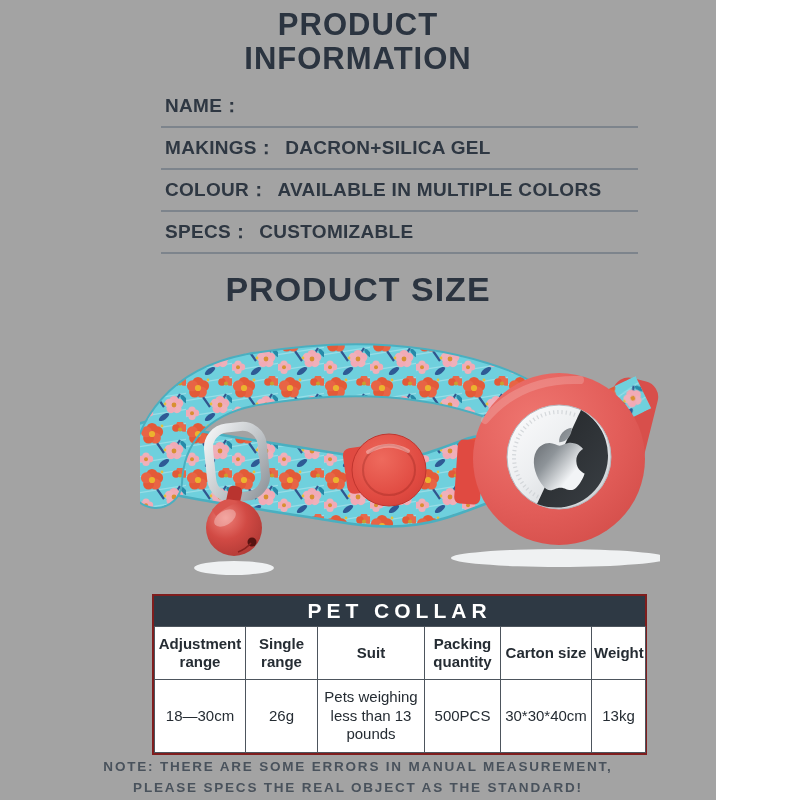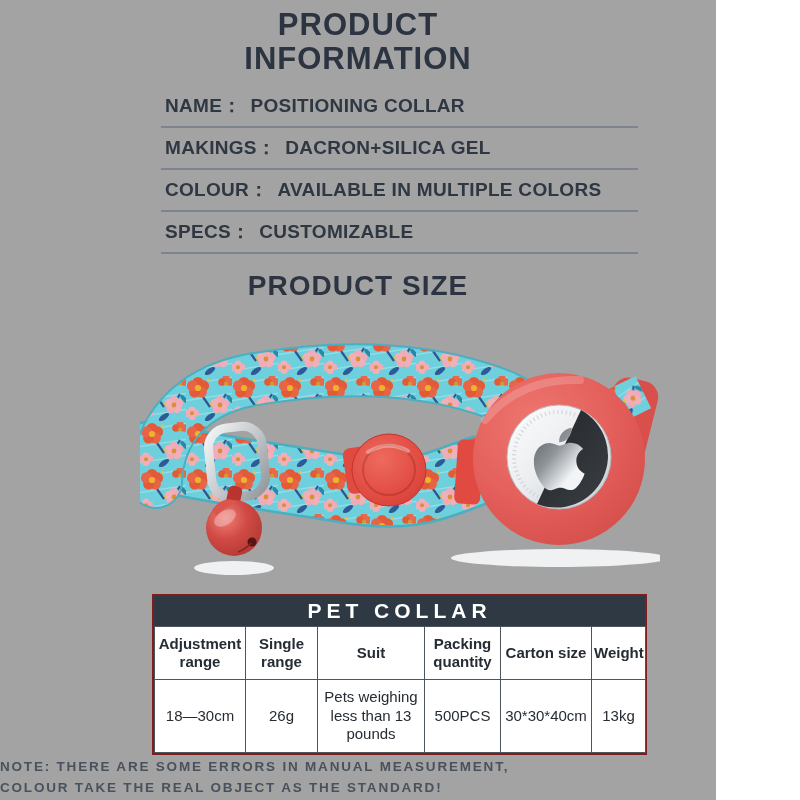--- a/index.html
+++ b/index.html
@@ -20,58 +20,57 @@
   }
   .info{position:absolute;top:86px;left:161px;width:477px;}
   .info-row{
     height:40px;border-bottom:2px solid #7d848c;display:flex;align-items:center;
     font-size:19px;font-weight:600;color:#2e3742;letter-spacing:0.3px;padding-left:4px;
   }
   .info-row .lbl{margin-right:9px;white-space:nowrap;text-align:center;}
   .info-row .val{white-space:nowrap;}
   .size-title{
     position:absolute;top:270px;left:0;width:100%;text-align:center;
-    font-size:28px;font-weight:bold;letter-spacing:1px;color:var(--heading-dark);
+    font-size:34px;font-weight:bold;letter-spacing:1px;color:var(--heading-dark);
   }
   .photo{position:absolute;top:330px;left:140px;width:520px;height:258px;}
   .photo svg{display:block;}
   .table-wrap{
     position:absolute;top:594px;left:152px;width:495px;
     border:2px solid #7f1d1d;box-sizing:border-box;background:#fff;
   }
   .table-title{
     height:30px;line-height:30px;background:var(--table-header-bg);color:#ffffff;
     text-align:center;font-size:21px;font-weight:bold;letter-spacing:5px;
   }
   table.spec{border-collapse:collapse;width:100%;table-layout:fixed;}
   table.spec th,table.spec td{
     border:1px solid #4d555d;text-align:center;vertical-align:middle;
     padding:2px 2px;color:#252c33;overflow:hidden;
   }
   table.spec th{height:48px;font-size:15px;font-weight:bold;line-height:1.2;}
   table.spec td{height:68px;font-size:15px;font-weight:normal;line-height:1.25;}
   .note{
-    position:absolute;top:756px;left:0;width:100%;
+    position:absolute;top:756px;left:0;width:100%;text-align:center;
     font-size:13.5px;font-weight:bold;letter-spacing:1.8px;line-height:21px;color:var(--note-gray);
   }
 </style>
 </head>
 <body>
 
 <div class="page">
 
   <div class="title">
     <div>PRODUCT</div>
     <div>INFORMATION</div>
   </div>
 
   <div class="info">
     <div class="info-row">
       <span class="lbl">NAME：</span>
-      <span class="val">POSITIONING COLLAR</span>
     </div>
     <div class="info-row">
       <span class="lbl">MAKINGS：</span>
       <span class="val">DACRON+SILICA GEL</span>
     </div>
     <div class="info-row">
       <span class="lbl">COLOUR：</span>
       <span class="val">AVAILABLE IN MULTIPLE COLORS</span>
     </div>
     <div class="info-row">
@@ -250,16 +249,16 @@
           <td>500PCS</td>
           <td>30*30*40cm</td>
           <td>13kg</td>
         </tr>
       </tbody>
     </table>
   </div>
 
   <div class="note">
     <div>NOTE: THERE ARE SOME ERRORS IN MANUAL MEASUREMENT,</div>
-    <div>COLOUR TAKE THE REAL OBJECT AS THE STANDARD!</div>
+    <div>PLEASE SPECS THE REAL OBJECT AS THE STANDARD!</div>
   </div>
 
 </div>
 
 </body></html>

